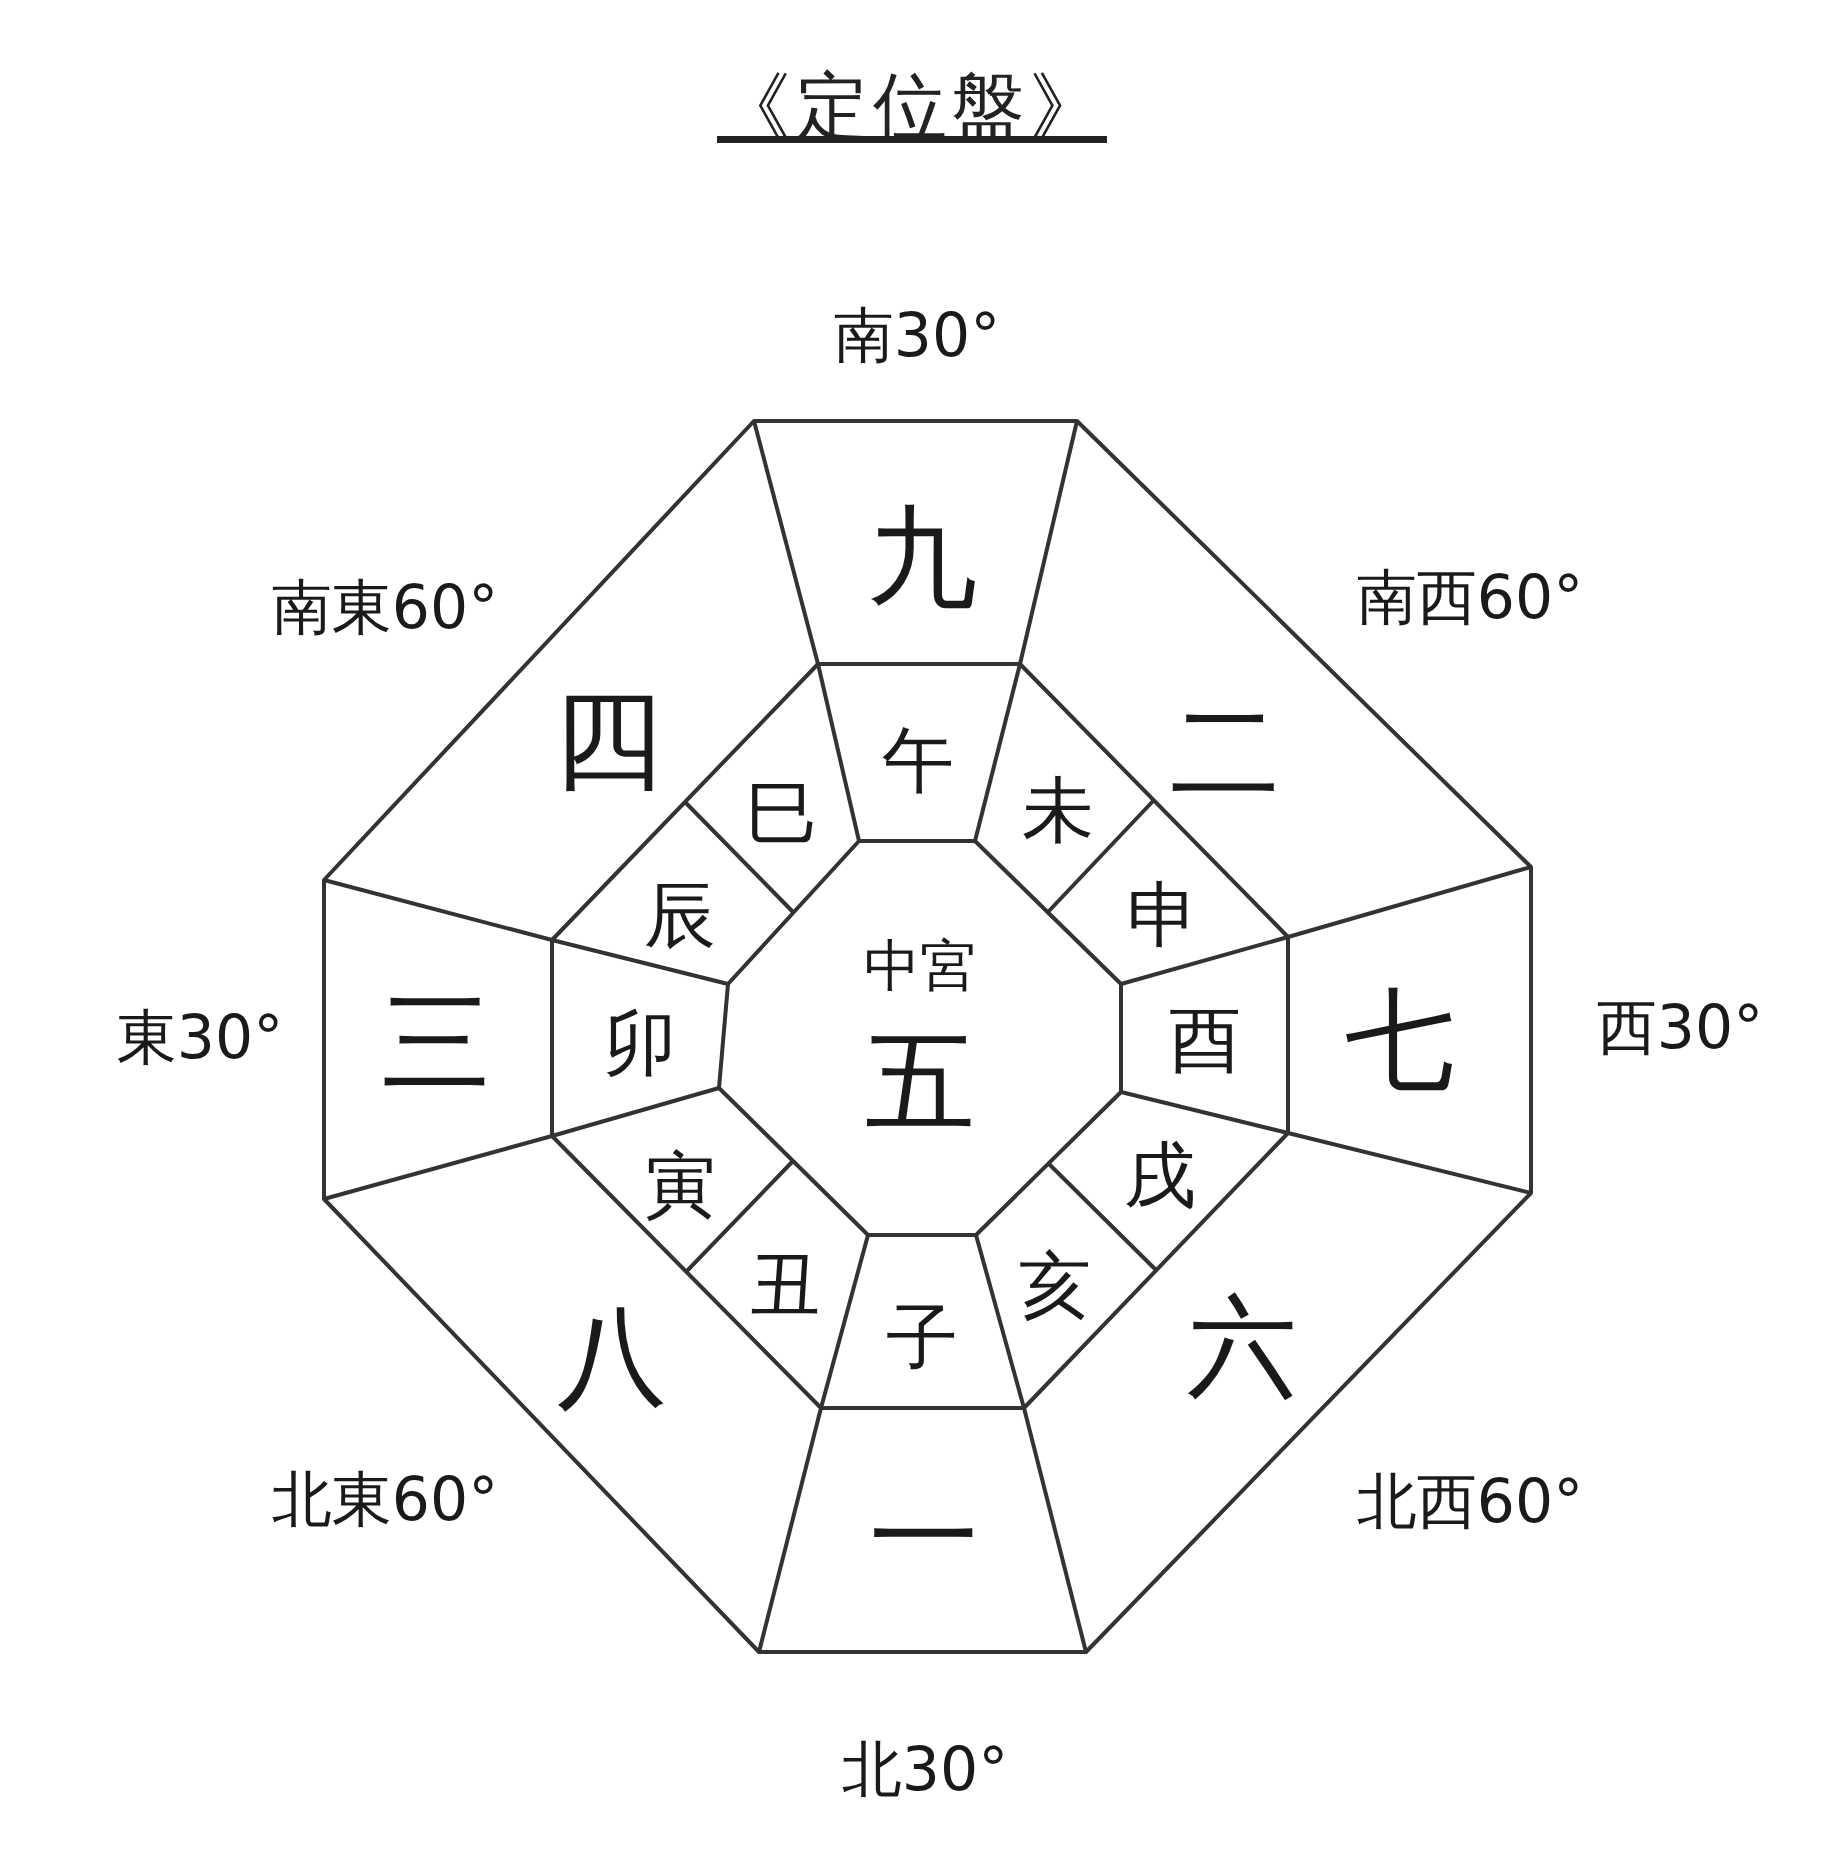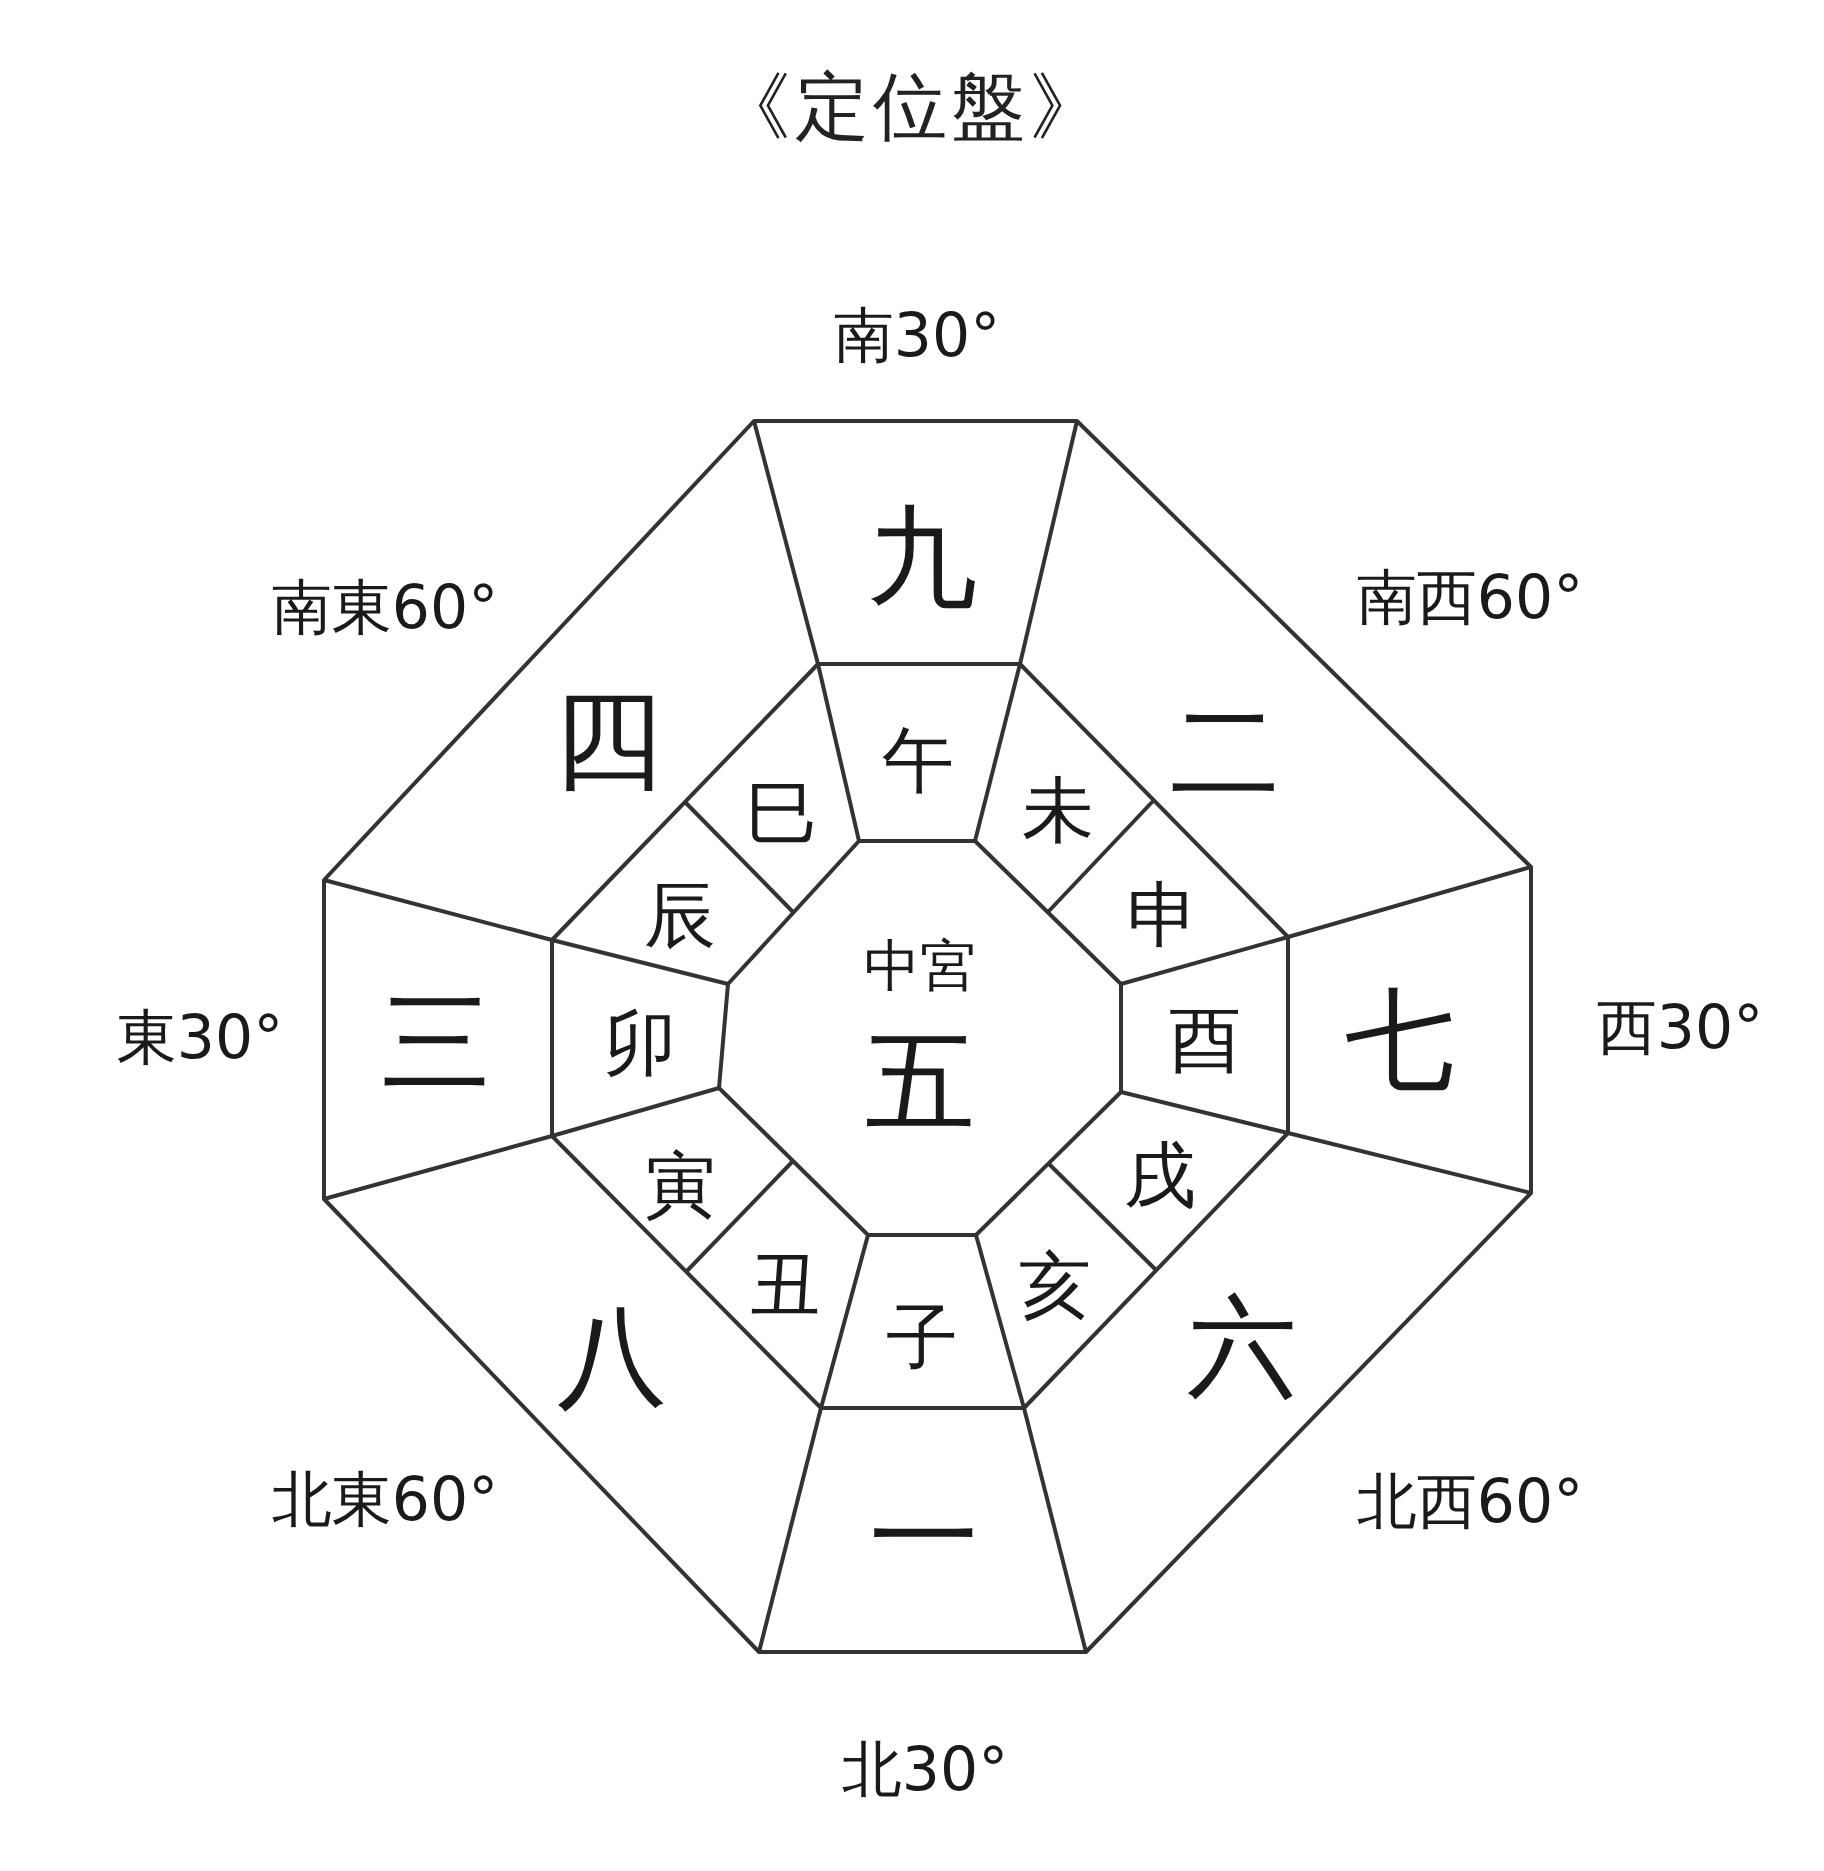--- a/index.html
+++ b/index.html
@@ -1,19 +1,19 @@
 <!DOCTYPE html>
 <html><head>
 <meta charset="utf-8">
 <style>
   html, body { margin:0; padding:0; background:#ffffff; }
   body { width:1824px; height:1871px; position:relative; overflow:hidden; }
   #diagram { position:absolute; left:0; top:0; }
   .title { position:absolute; left:0; width:1824px; top:58px; text-align:center;
-           font-family:"DejaVu Serif", serif; font-size:74px; color:#222; letter-spacing:4px; }
+           font-family:"DejaVu Serif", serif; font-size:74px; color:#222; letter-spacing:4px;text-decoration:underline; }
   svg text { font-family:"DejaVu Sans", sans-serif; fill:#1a1a1a; }
   .num { font-size:110px; }
   .branch { font-size:72px; }
   .label { font-size:60px; }
   .center-label { font-size:56px; }
   .center-num { font-size:110px; }
   .edge { stroke:#333; stroke-width:4; fill:none; stroke-linejoin:round; }
 </style>
 </head>
 <body>

